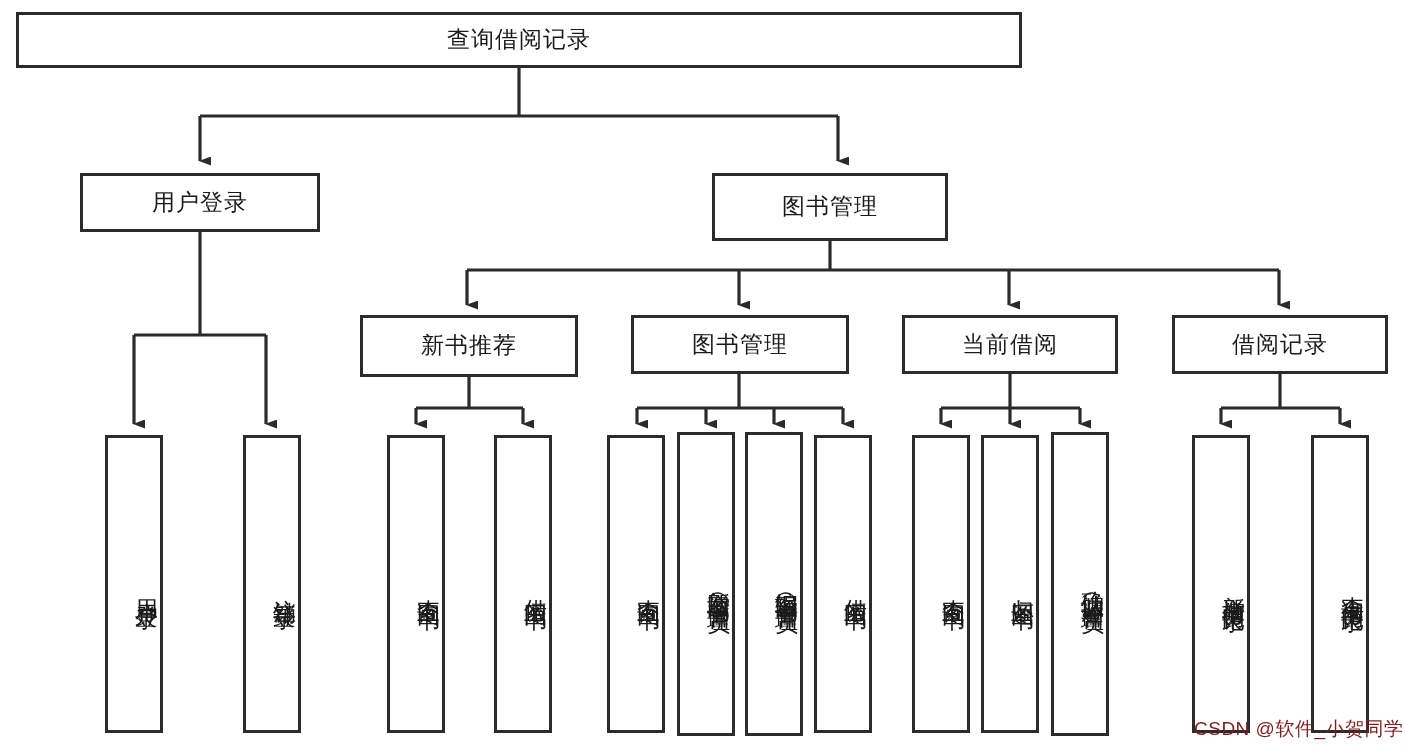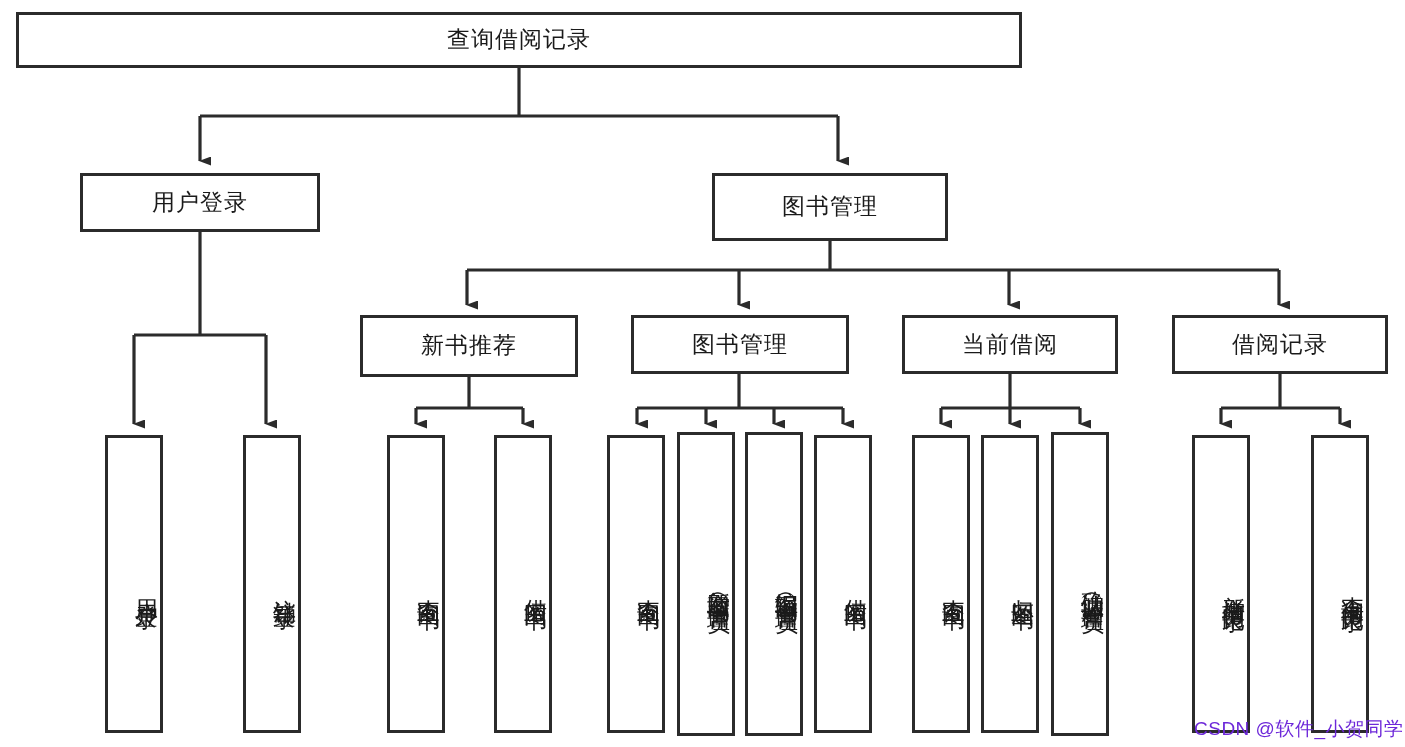--- a/index.html
+++ b/index.html
@@ -49,21 +49,21 @@
     line-height: 1.15;
     padding-top: 6px;
     letter-spacing: 3px;
   }
   .node.vert.toptext {
     padding-top: 4px;
   }
   .watermark {
     position: absolute;
     font-size: 19px;
-    color: #6d28d9;
+    color: #7f1d1d;
     white-space: nowrap;
     letter-spacing: 0.5px;
   }
 </style>
 </head>
 <body>
 
 <div id="canvas">
 
   <svg class="wires" viewBox="0 0 1405 747">

